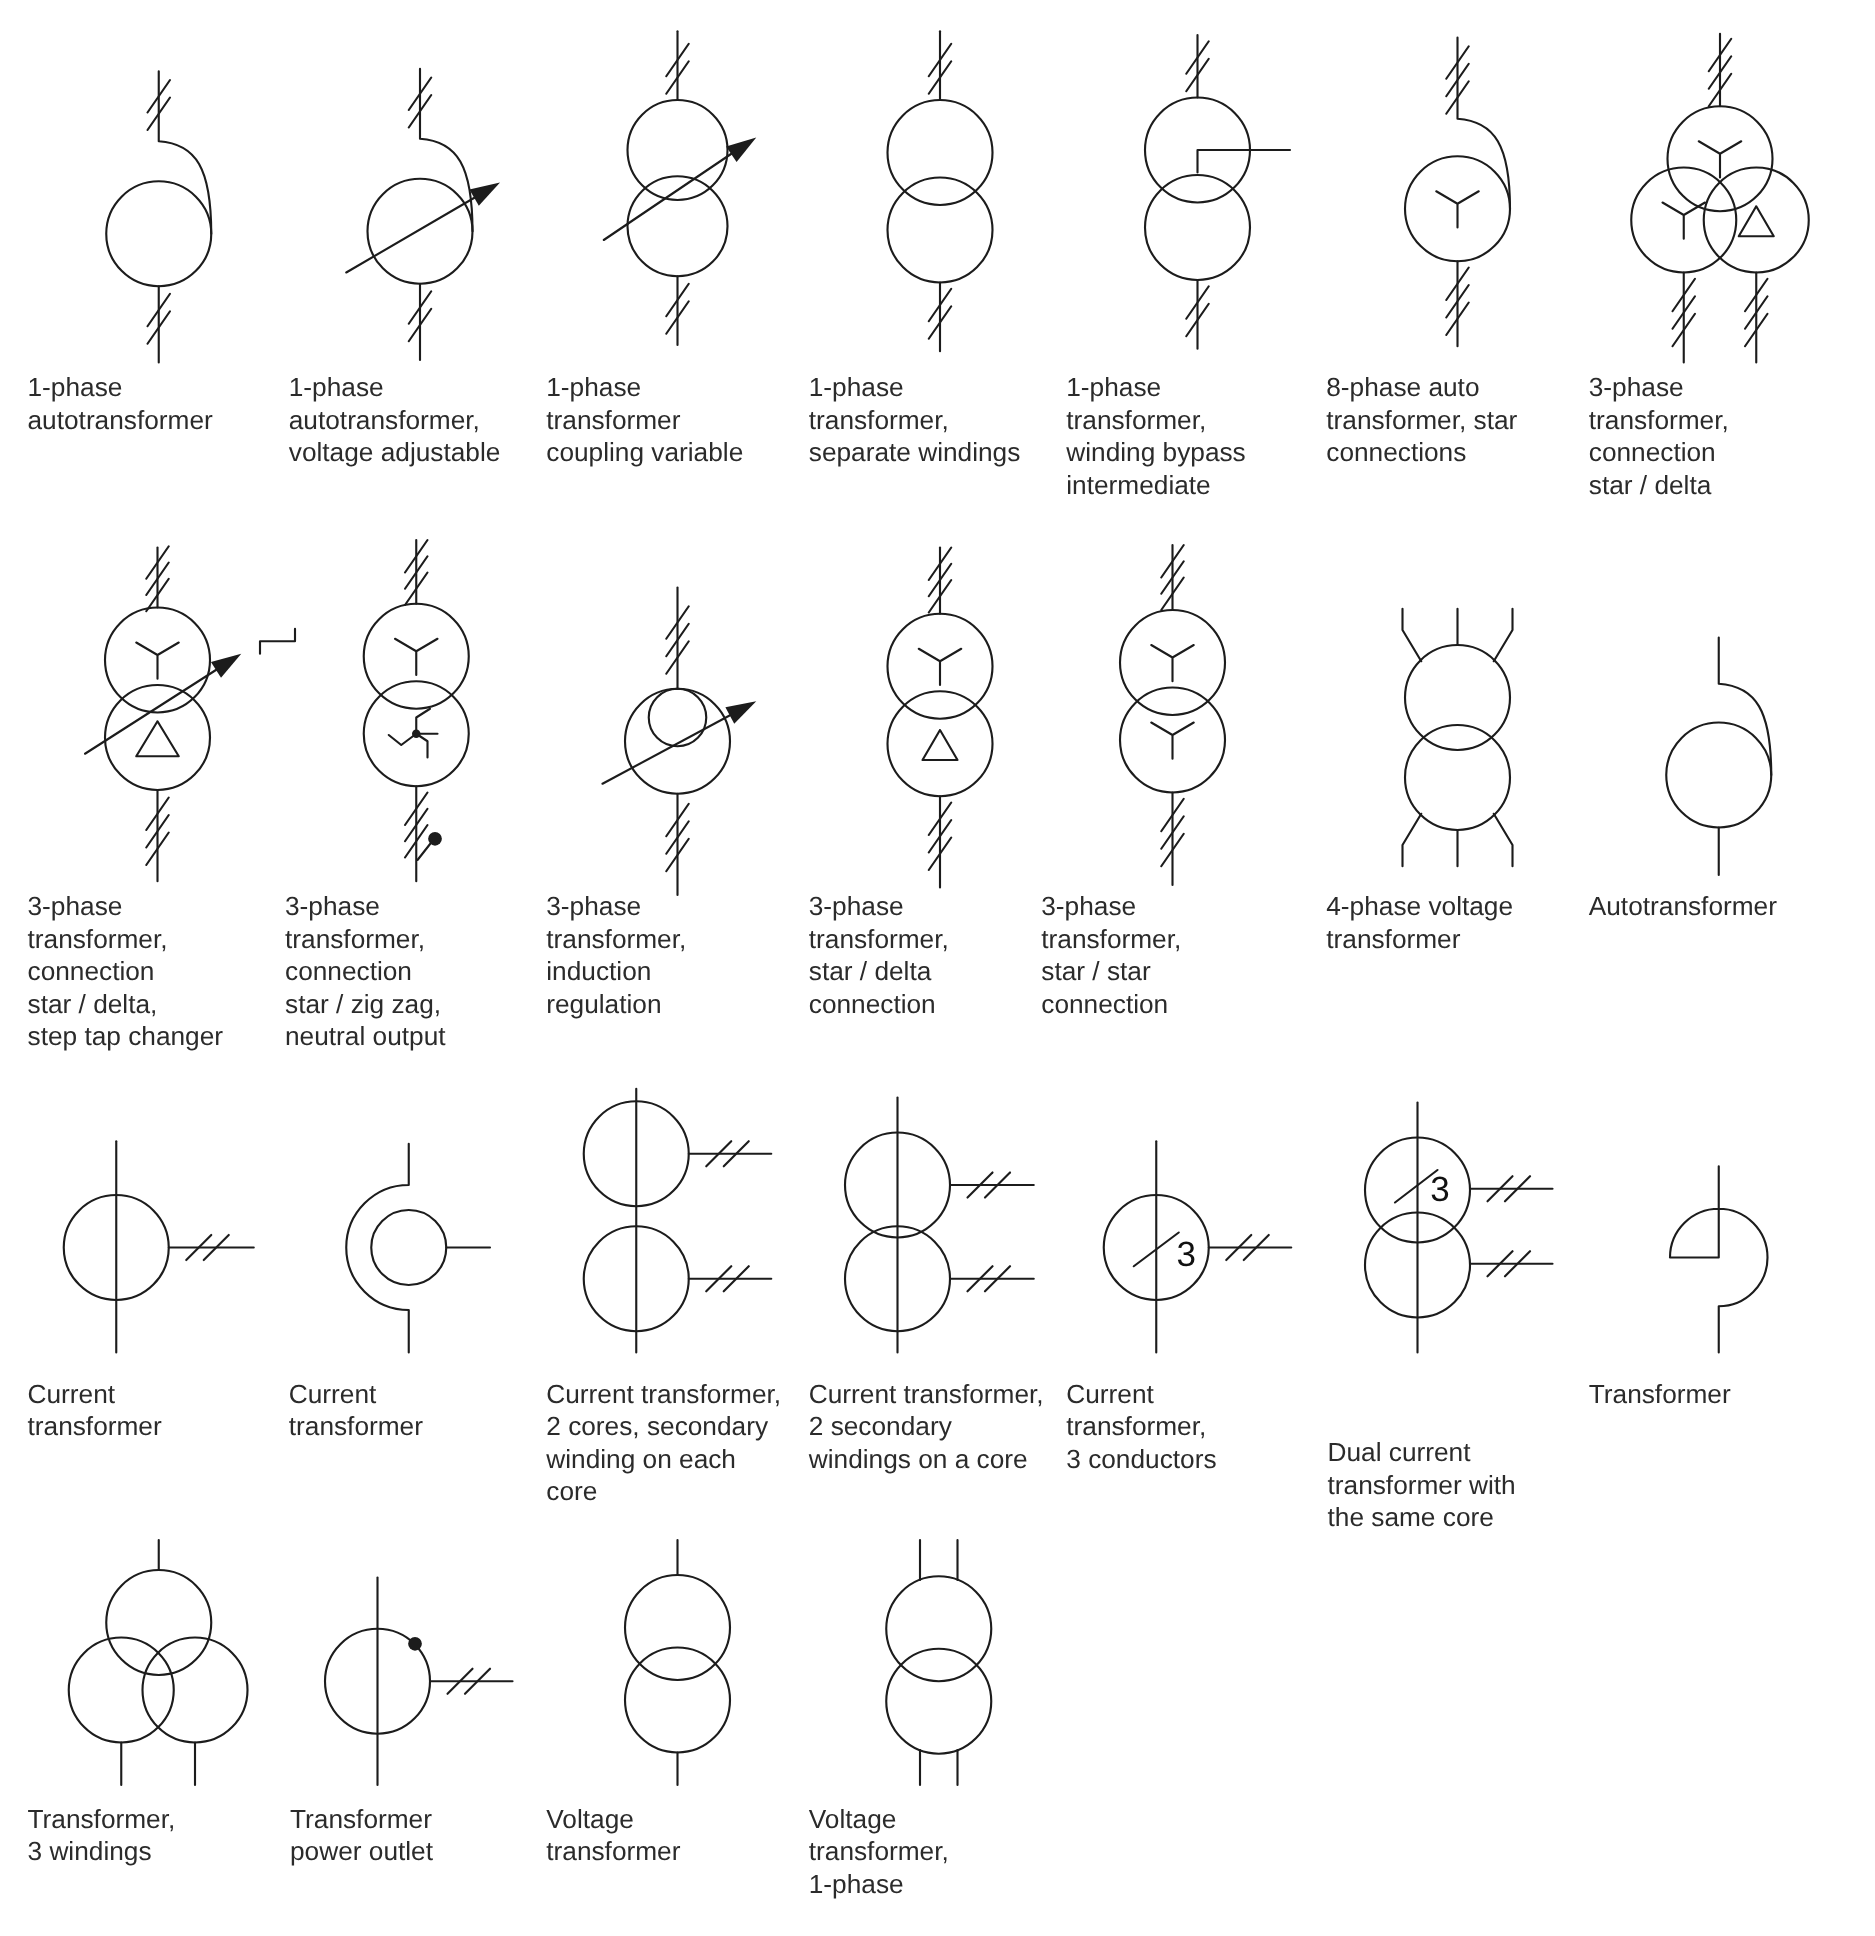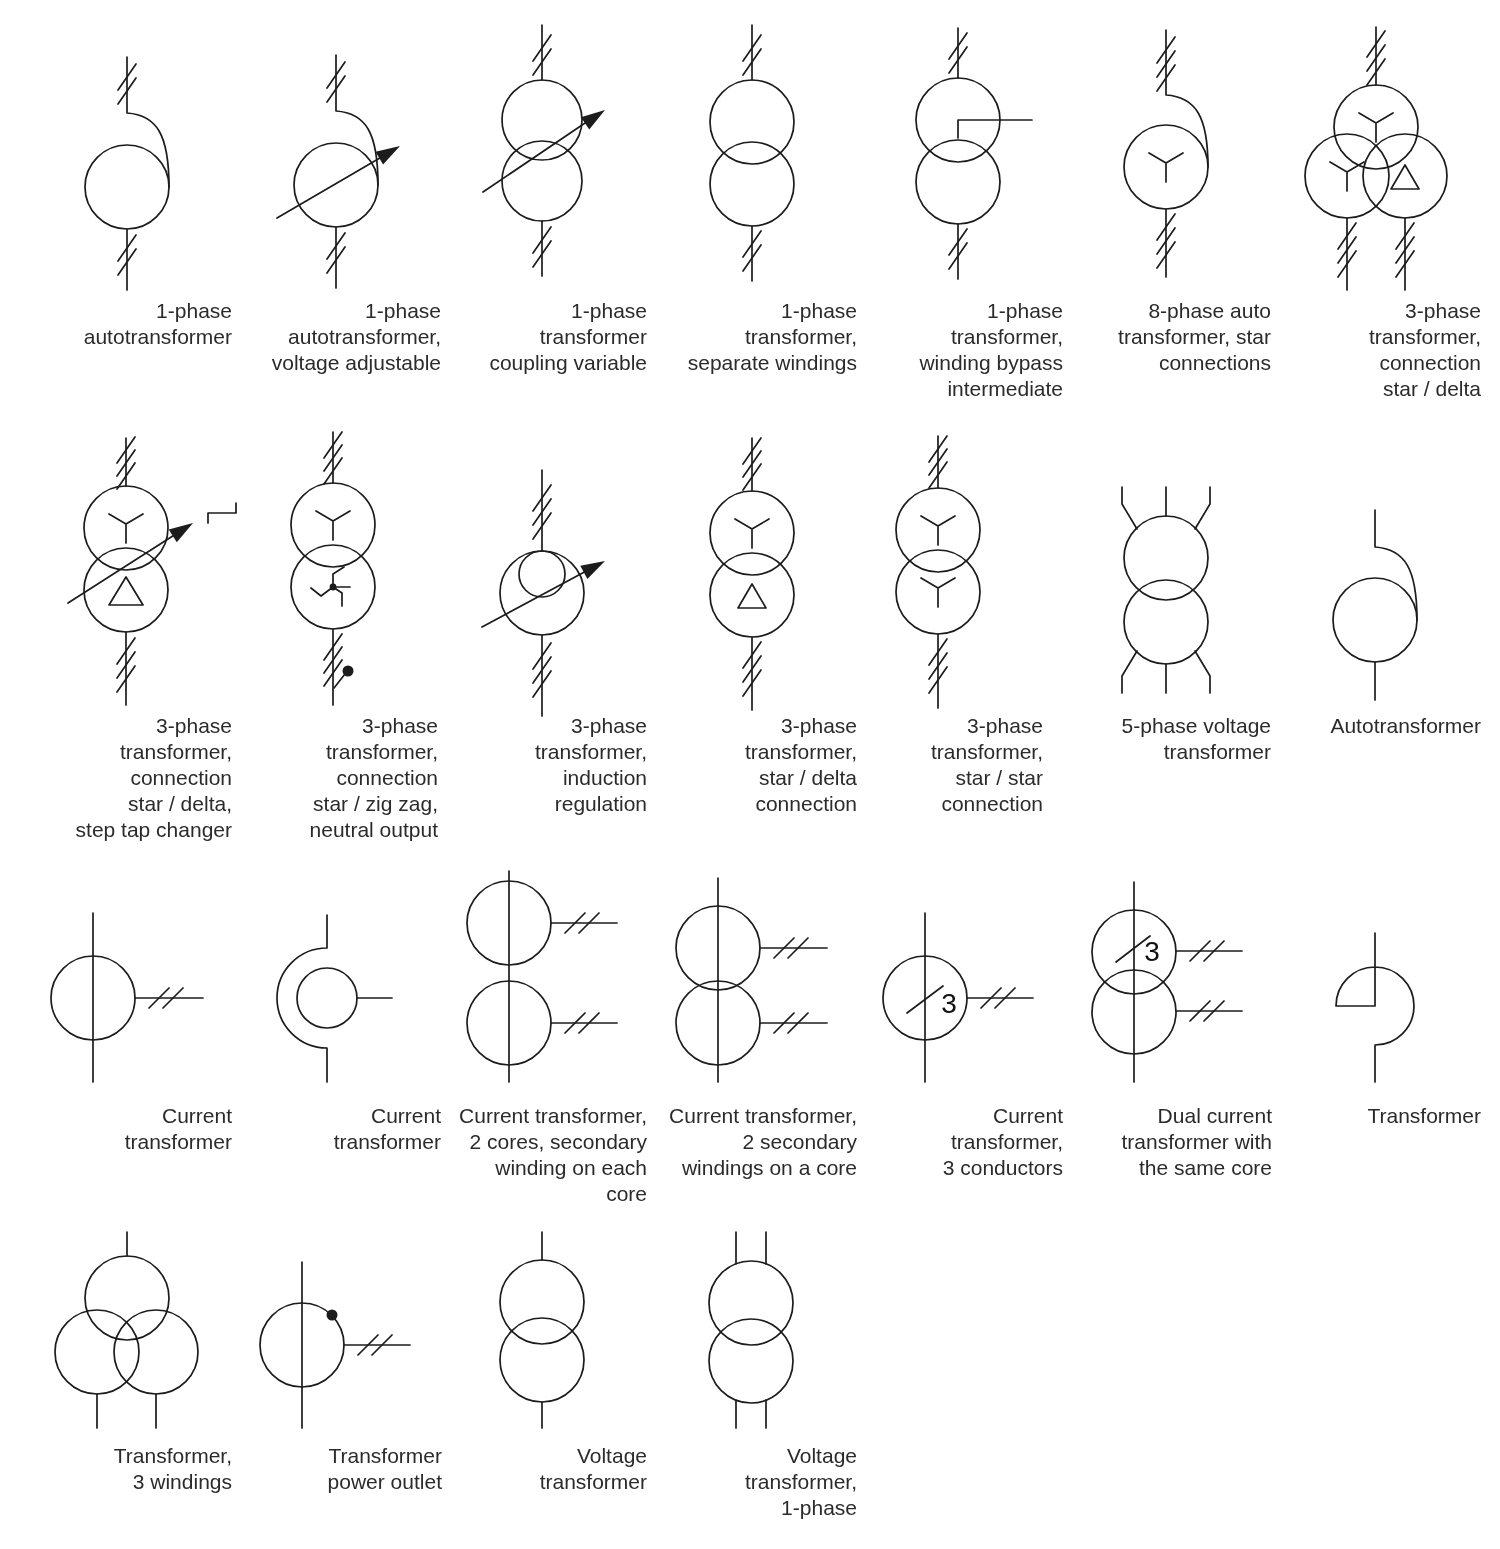--- a/index.html
+++ b/index.html
@@ -2,21 +2,21 @@
 <html><head>
 <meta charset="utf-8">
 <style>
   html,body{margin:0;padding:0;background:#ffffff;}
   #page{position:relative;width:1500px;height:1549px;background:#ffffff;overflow:hidden;
         font-family:"Liberation Sans", sans-serif;}
   #art{position:absolute;left:0;top:0;}
   .ln{stroke:#1c1c1c;stroke-width:1.7;fill:none;stroke-linecap:round;stroke-linejoin:round;}
   .fl{fill:#1c1c1c;stroke:none;}
   text.num{font-family:"Liberation Sans", sans-serif;font-size:28px;fill:#111111;}
-  .lbl{position:absolute;width:210px;text-align:right;
+  .lbl{position:absolute;width:210px;text-align:left;
        font-size:21px;line-height:26px;color:#2b2b2b;white-space:pre-line;}
 </style>
 </head>
 <body>
 
 <div id="page">
 <svg id="art" width="1500" height="1549" viewBox="0 0 1500 1549">
   <defs>
     <path id="S" class="ln" d="M-9,13 L9,-13"></path>
     <path id="H" class="ln" d="M-10,10 L10,-10"></path>
@@ -350,39 +350,39 @@
 induction
 regulation</div>
   <div class="lbl" style="left:647px;top:713px">3-phase
 transformer,
 star / delta
 connection</div>
   <div class="lbl" style="left:833px;top:713px">3-phase
 transformer,
 star / star
 connection</div>
-  <div class="lbl" style="left:1061px;top:713px">5-phase voltage
+  <div class="lbl" style="left:1061px;top:713px">4-phase voltage
 transformer</div>
   <div class="lbl" style="left:1271px;top:713px">Autotransformer</div>
 
   <div class="lbl" style="left:22px;top:1103px">Current
 transformer</div>
   <div class="lbl" style="left:231px;top:1103px">Current
 transformer</div>
   <div class="lbl" style="left:437px;top:1103px">Current transformer,
 2 cores, secondary
 winding on each
 core</div>
   <div class="lbl" style="left:647px;top:1103px">Current transformer,
 2 secondary
 windings on a core</div>
   <div class="lbl" style="left:853px;top:1103px">Current
 transformer,
 3 conductors</div>
-  <div class="lbl" style="left:1062px;top:1103px">Dual current
+  <div class="lbl" style="left:1062px;top:1150px">Dual current
 transformer with
 the same core</div>
   <div class="lbl" style="left:1271px;top:1103px">Transformer</div>
 
   <div class="lbl" style="left:22px;top:1443px">Transformer,
 3 windings</div>
   <div class="lbl" style="left:232px;top:1443px">Transformer
 power outlet</div>
   <div class="lbl" style="left:437px;top:1443px">Voltage
 transformer</div>

